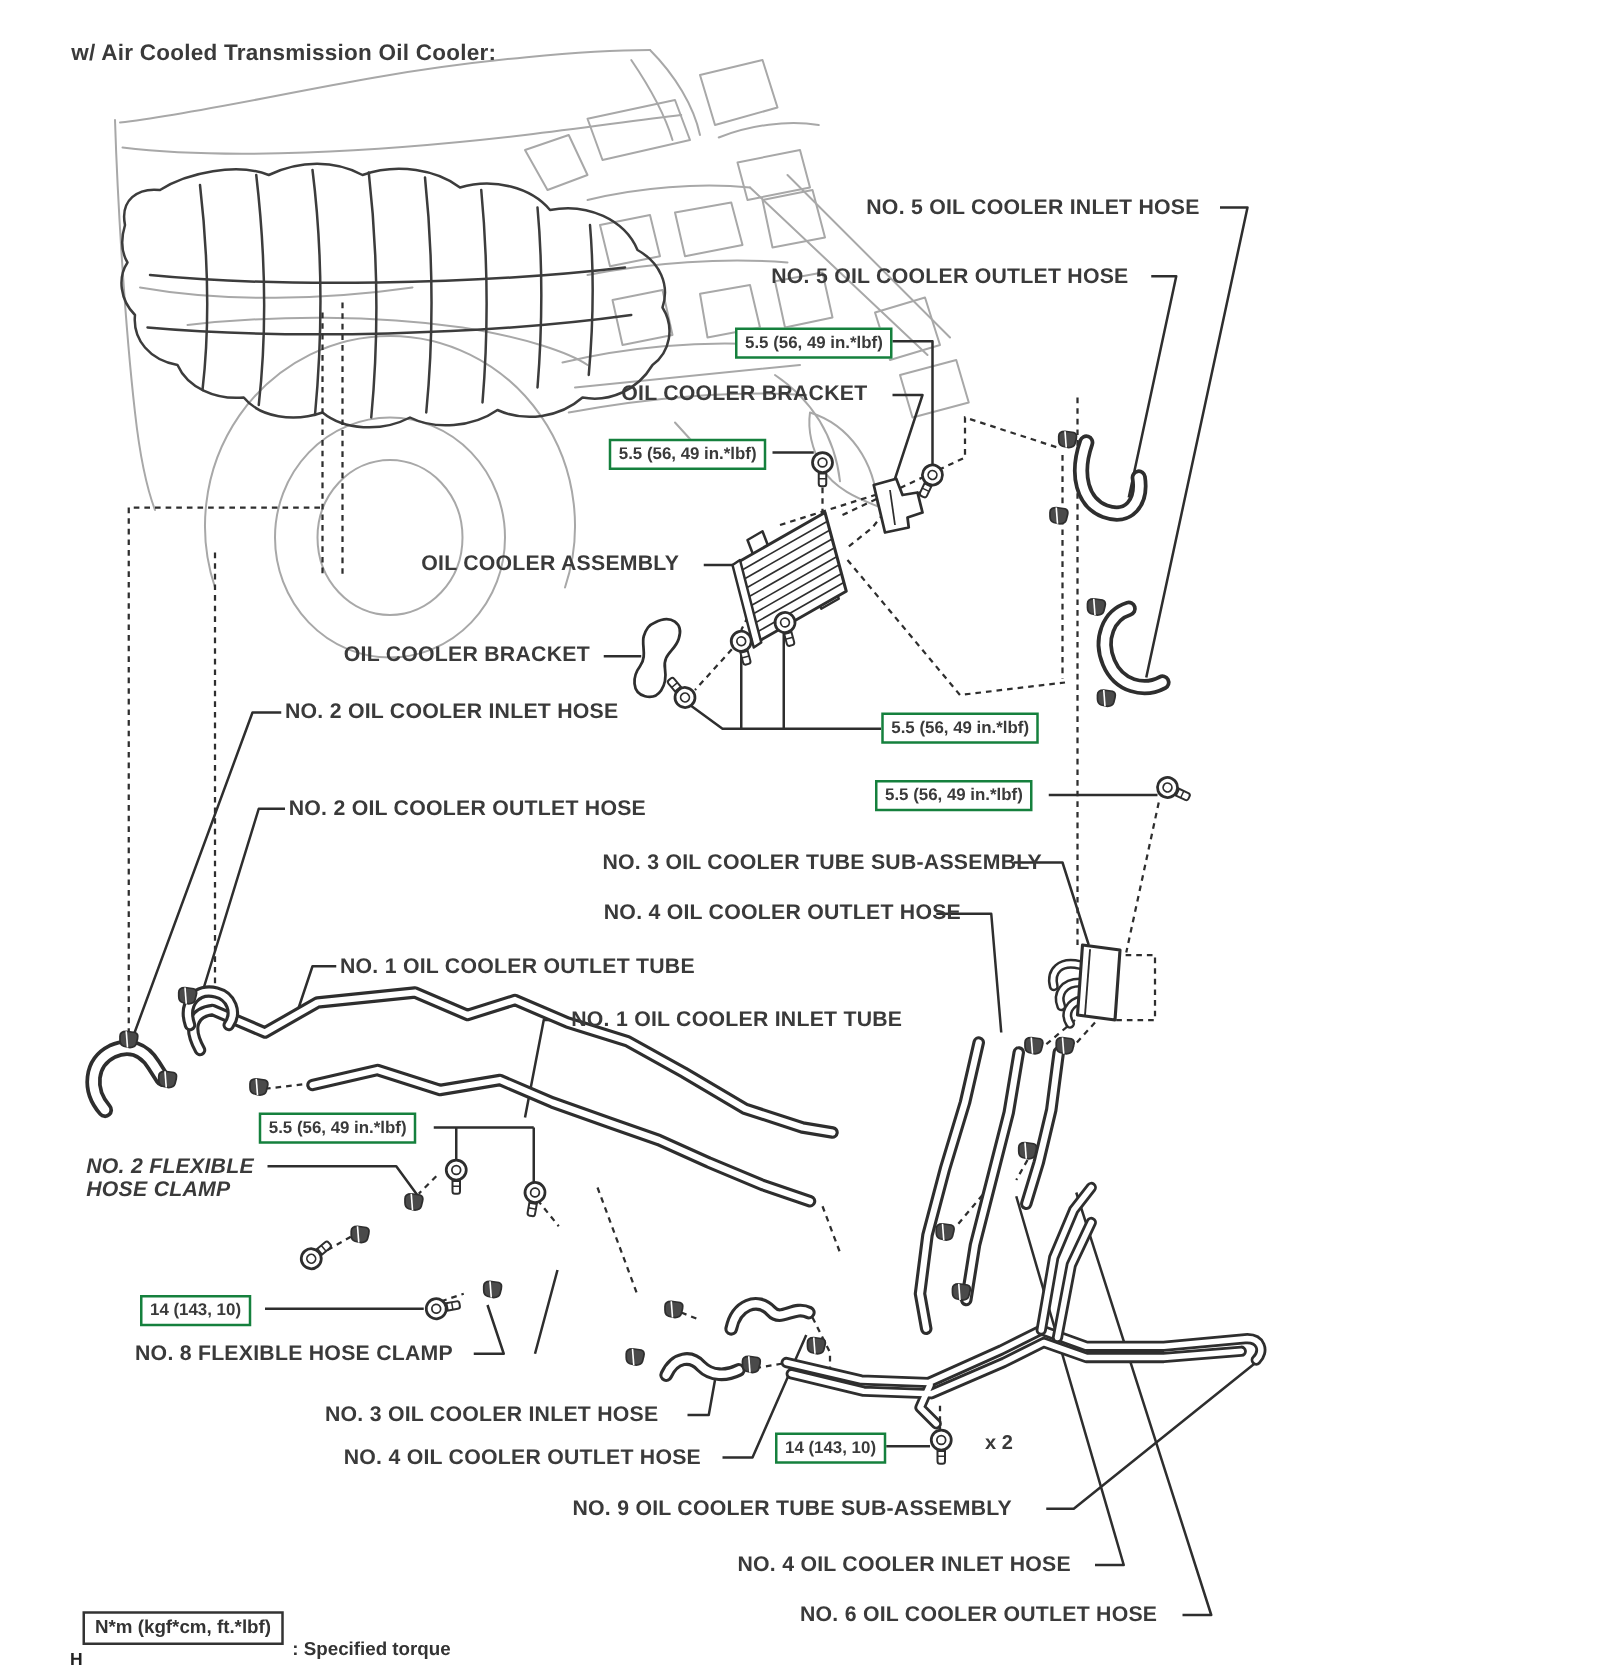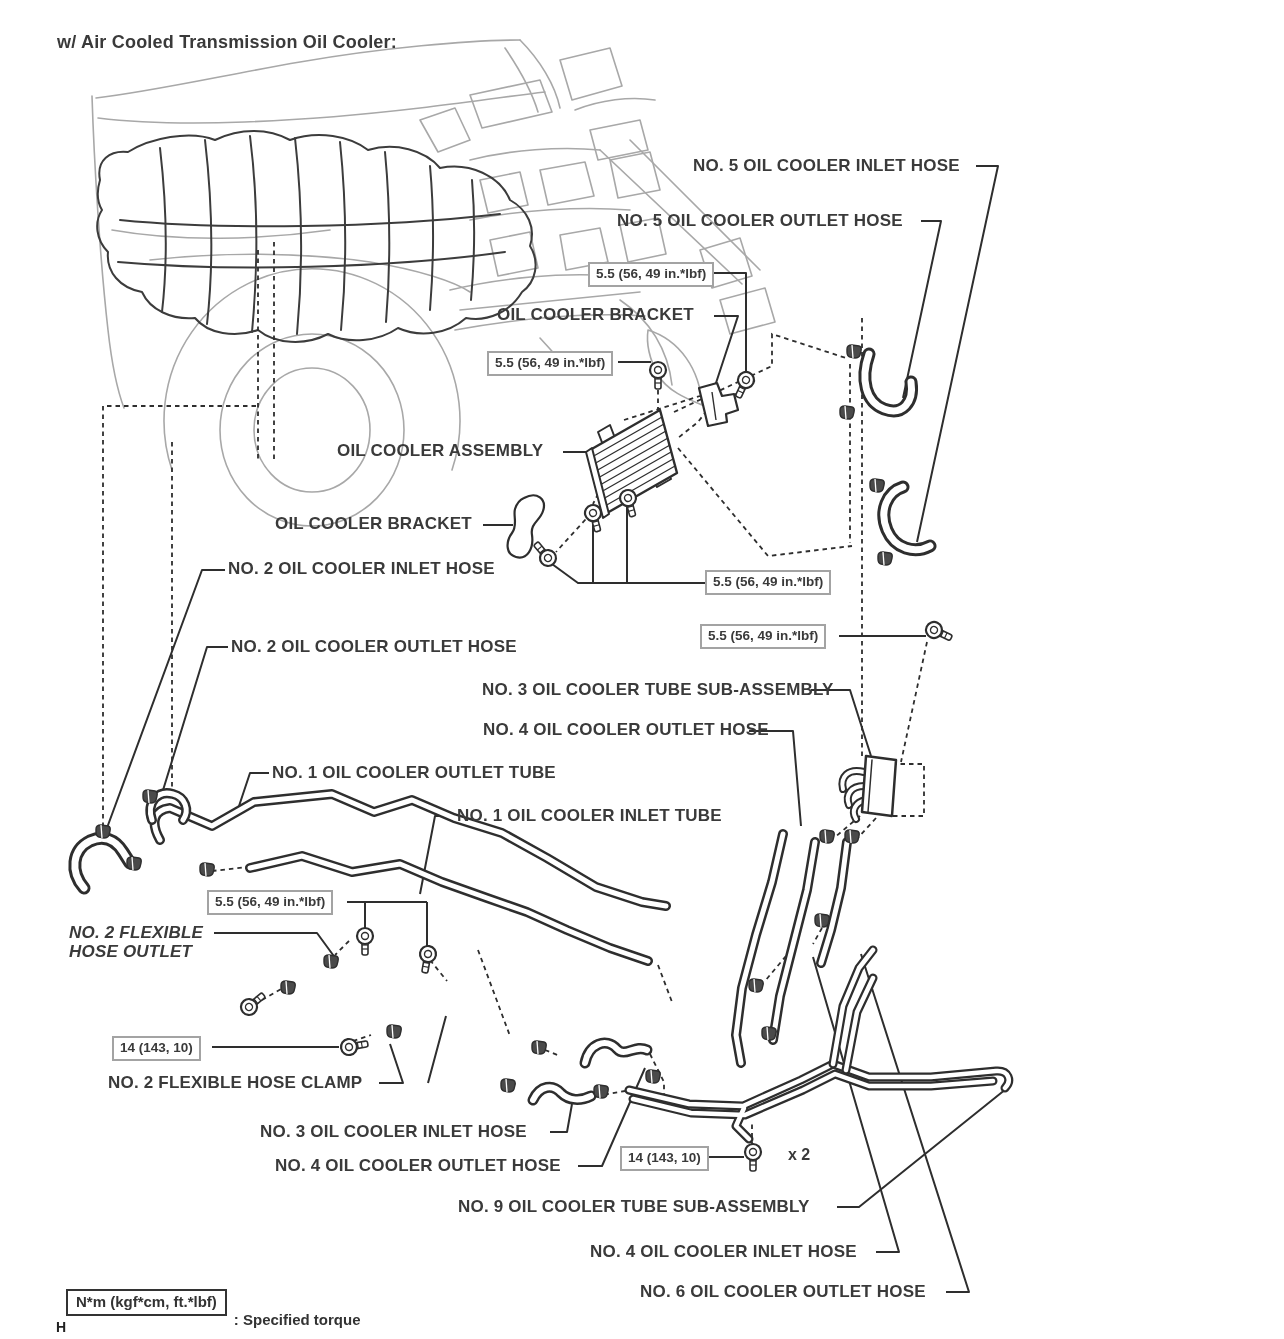--- a/index.html
+++ b/index.html
@@ -2,21 +2,21 @@
 <html><head>
 <meta charset="utf-8">
 <style>
   html,body{margin:0;padding:0;background:#fff;}
   #page{position:relative;width:1284px;height:1339px;background:#ffffff;overflow:hidden;
         font-family:"Liberation Sans",sans-serif;color:#333;}
   #art{position:absolute;left:0;top:0;}
   .lbl{position:absolute;font:700 17px/1.1 "Liberation Sans",sans-serif;color:#3a3a3a;
        white-space:nowrap;letter-spacing:.2px;}
   .title{font:700 18px/1.2 "Liberation Sans",sans-serif;}
-  .tq{position:absolute;border:2px solid #a3a3a3;background:#fff;padding:1px 6px 2px;
+  .tq{position:absolute;border:2px solid #15803d;background:#fff;padding:1px 6px 2px;
       font:700 13.5px/1.3 "Liberation Sans",sans-serif;color:#3a3a3a;white-space:nowrap;}
   .legend{position:absolute;display:flex;align-items:center;gap:7px;text-align:center;}
   .legend .box{border:2px solid #333;padding:2px 8px 3px;font:700 15px/1.2 "Liberation Sans",sans-serif;}
   .legend .txt{font:700 15px/1.2 "Liberation Sans",sans-serif;margin-top:36px;}
   .mult{position:absolute;font:700 16px/1.1 "Liberation Sans",sans-serif;color:#3a3a3a;margin-left:24px;}
   .footer{position:absolute;font:700 14px/1 "Liberation Sans",sans-serif;color:#222;}
   .two-line span{display:block;font-style:italic;}
 </style>
 </head>
 <body>
@@ -283,24 +283,24 @@
 <div class="tq" style="left:705px;top:570px">5.5 (56, 49 in.*lbf)</div>
 <div class="tq" style="left:700px;top:624px">5.5 (56, 49 in.*lbf)</div>
 <div class="lbl" style="left:231px;top:638px">NO. 2 OIL COOLER OUTLET HOSE</div>
 <div class="lbl" style="left:482px;top:681px">NO. 3 OIL COOLER TUBE SUB-ASSEMBLY</div>
 <div class="lbl" style="left:483px;top:721px">NO. 4 OIL COOLER OUTLET HOSE</div>
 <div class="lbl" style="left:272px;top:764px">NO. 1 OIL COOLER OUTLET TUBE</div>
 <div class="lbl" style="left:457px;top:807px">NO. 1 OIL COOLER INLET TUBE</div>
 <div class="tq" style="left:207px;top:890px">5.5 (56, 49 in.*lbf)</div>
 <div class="lbl two-line" style="left:69px;top:924px">
   <span>NO. 2 FLEXIBLE</span>
-  <span>HOSE OUTLET</span>
+  <span>HOSE CLAMP</span>
 </div>
 <div class="tq" style="left:112px;top:1036px">14 (143, 10)</div>
-<div class="lbl" style="left:108px;top:1074px">NO. 2 FLEXIBLE HOSE CLAMP</div>
+<div class="lbl" style="left:108px;top:1074px">NO. 8 FLEXIBLE HOSE CLAMP</div>
 <div class="lbl" style="left:260px;top:1123px">NO. 3 OIL COOLER INLET HOSE</div>
 <div class="tq" style="left:620px;top:1146px">14 (143, 10)</div>
 <div class="mult" style="left:764px;top:1146px">x 2</div>
 <div class="lbl" style="left:275px;top:1157px">NO. 4 OIL COOLER OUTLET HOSE</div>
 <div class="lbl" style="left:458px;top:1198px">NO. 9 OIL COOLER TUBE SUB-ASSEMBLY</div>
 <div class="lbl" style="left:590px;top:1243px">NO. 4 OIL COOLER INLET HOSE</div>
 <div class="lbl" style="left:640px;top:1283px">NO. 6 OIL COOLER OUTLET HOSE</div>
 
 <div class="legend" style="left:66px;top:1275px">
   <span class="box">N*m (kgf*cm, ft.*lbf)</span>

